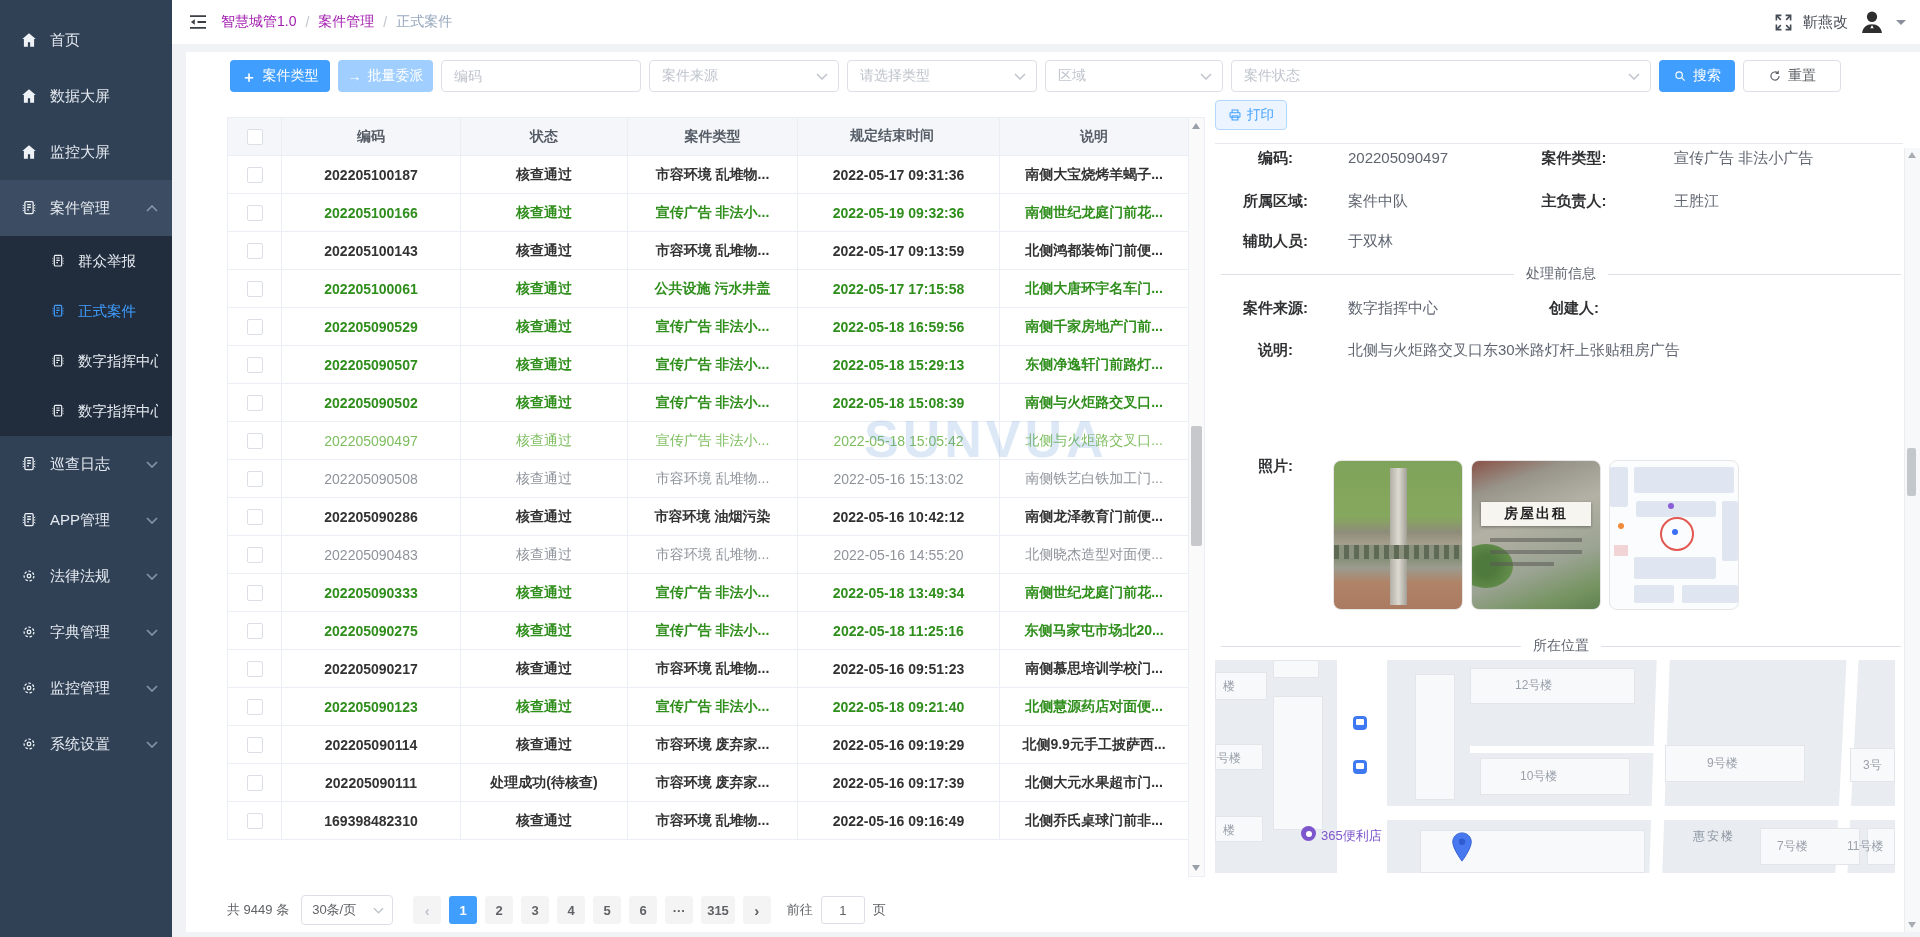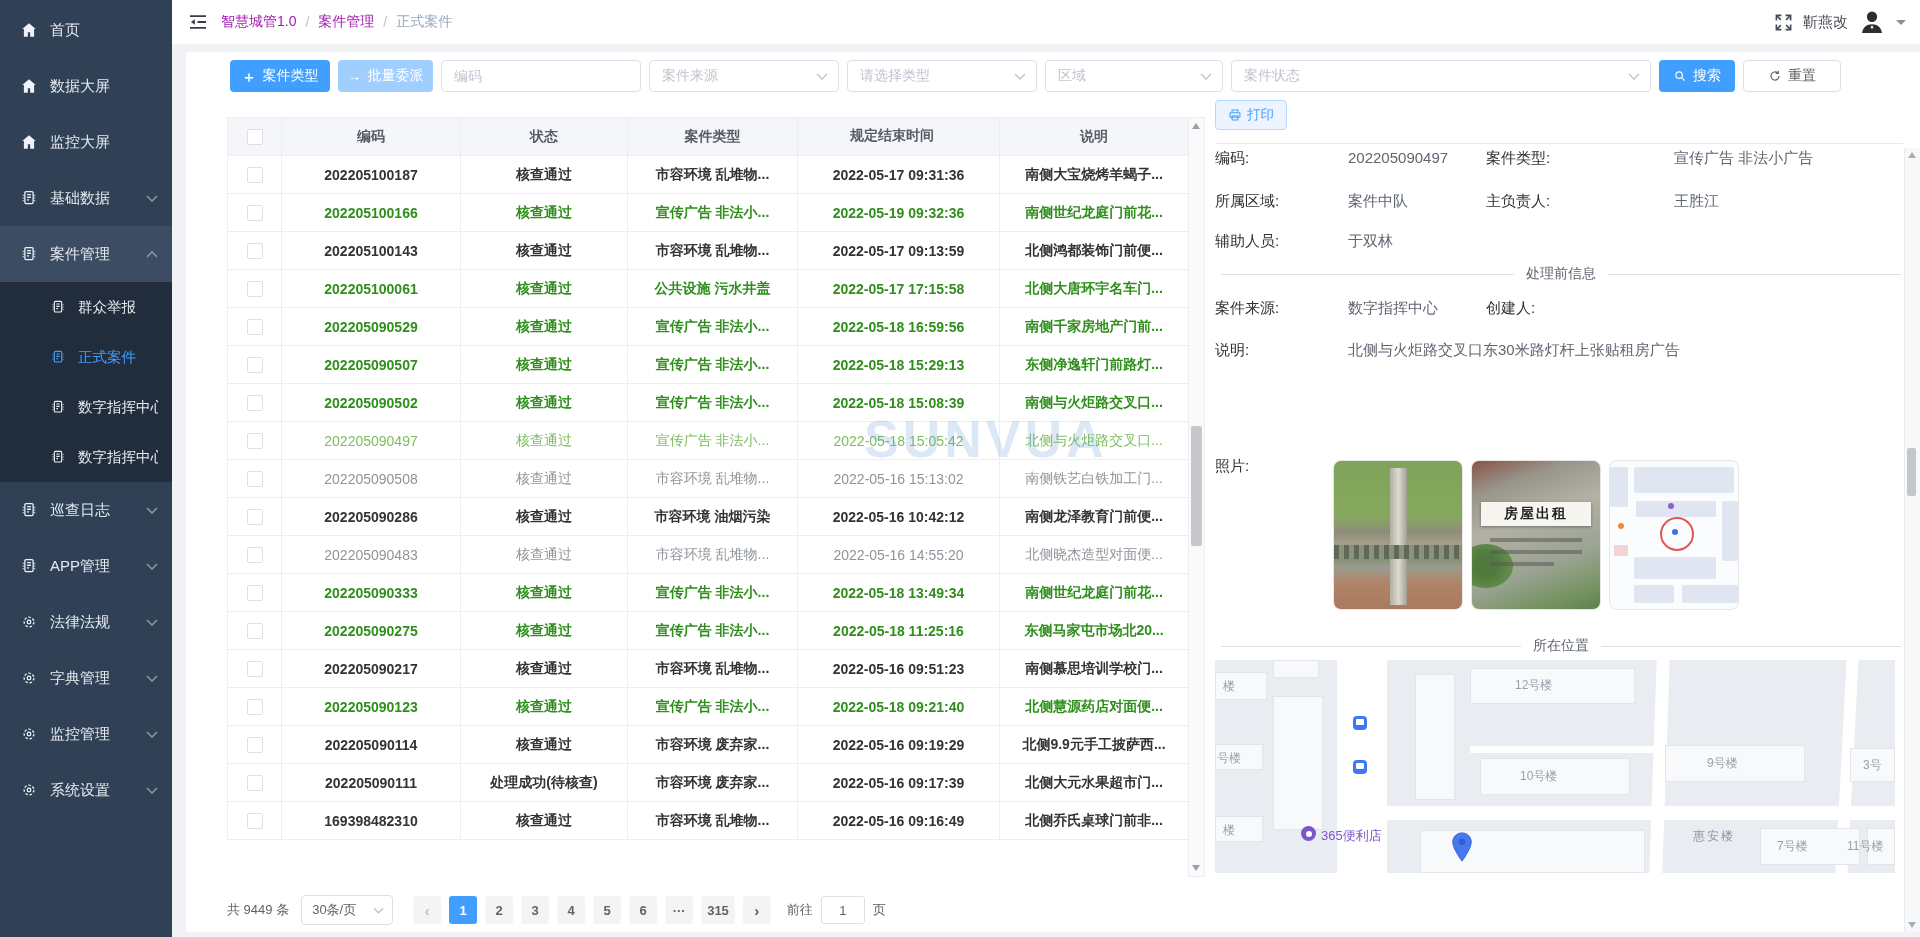--- a/index.html
+++ b/index.html
@@ -4,21 +4,21 @@
 <style>
   html,body{margin:0;padding:0}
   body{width:1920px;height:937px;position:relative;overflow:hidden;background:#f0f2f5;
        font-family:"Liberation Sans","DejaVu Sans",sans-serif;}
   
   .sidebar{position:absolute;left:0;top:0;width:172px;height:937px;background:#304156;z-index:20}
   .logo{height:44px;background:#262b33;display:flex;align-items:center;gap:9px;padding-left:13px}
   .logo-mark{width:26px;height:26px;flex:none}
   .logo-mark svg{width:26px;height:26px;display:block}
   .logo-text{color:#fff;font-size:18px;font-weight:700;letter-spacing:1px;white-space:nowrap}
-  #menu{padding-top:2px}
+  #menu{padding-top:12px}
   .s-item{height:56px;display:flex;align-items:center;gap:12px;padding:0 14px 0 20px;color:#e4e9ef;font-size:15px;cursor:pointer}
   .s-item.open{background:#3c4d63}
   .s-ic{width:18px;height:18px;flex:none;color:#eef2f6}
   .s-ic svg{width:100%;height:100%;display:block}
   .s-lb{flex:1;white-space:nowrap;overflow:hidden}
   .s-chev{width:12px;height:7px;color:#8795a5;flex:none}
   .s-chev svg{display:block;width:12px;height:7px}
   .s-chev.up svg{transform:rotate(180deg)}
   .s-sub{background:#212d3d}
   .s-item.sub{height:50px;padding-left:50px;font-size:14.5px}
@@ -97,21 +97,21 @@
   #pages{display:inline-flex;gap:8px}
   .goto-label{margin-left:8px}
   .goto{width:44px;height:28px;border:1px solid #dcdfe6;border-radius:3px;text-align:center;font-size:13px;color:#606266;box-sizing:border-box;font-family:inherit;outline:none}
   
   .detail{position:absolute;left:0;top:0;width:100%;height:100%;pointer-events:none}
   .print{position:absolute;left:1029px;top:48px;width:72px;height:30px;border:1px solid #b3d8ff;background:#ecf5ff;color:#409eff;border-radius:4px;display:flex;align-items:center;justify-content:center;gap:5px;font-size:13.5px;cursor:pointer;pointer-events:auto;font-family:inherit}
   .print svg{width:14px;height:14px}
   .hr{position:absolute;left:1029px;top:91px;width:688px;height:1px;background:#e6e9ee}
   .field{position:absolute;font-size:15px;white-space:nowrap;left:1029px}
   .field.c2{left:1300px}
-  .fl{display:inline-block;width:121px;text-align:left;color:#303133;font-weight:400;margin-right:12px}
+  .fl{display:inline-block;width:121px;text-align:center;color:#303133;font-weight:700;margin-right:12px}
   .field.c2 .fl{width:176px}
   .fv{color:#5f6570}
   .f-r1{top:97px}.f-r2{top:140px}.f-r3{top:180px}.f-r4{top:247px}.f-r5{top:289px}.f-r6{top:405px}
   .sec{position:absolute;left:1035px;width:680px;display:flex;align-items:center;gap:12px;color:#5f6570;font-size:14px}
   .sec i{flex:1;height:1px;background:#dcdfe6}
   .sec1{top:213px}.sec2{top:585px}
   
   .photos{position:absolute;left:1147px;top:408px;display:flex;gap:8px}
   .photo{width:130px;height:150px;border-radius:8px;overflow:hidden;position:relative;border:1px solid #e6e6e6;pointer-events:auto;cursor:pointer;box-sizing:border-box}
   .p1{background:linear-gradient(180deg,#7fa35a 0%,#86a75e 38%,#8e8d79 48%,#a59e8c 56%,#7d8a6d 64%,#9b9c90 72%,#b08468 82%,#aa7a61 100%)}
@@ -169,35 +169,20 @@
         </span>
         <span class="s-lb">数据大屏</span>
       </div>
       <div class="s-item">
         <span class="s-ic">
           <svg viewBox="0 0 24 24" fill="currentColor">
             <path d="M12 3 3 10.5h2.2V21h5.3v-6h3v6h5.3V10.5H21z"></path>
           </svg>
         </span>
         <span class="s-lb">监控大屏</span>
-      </div>
-      <div class="s-item">
-        <span class="s-ic">
-          <svg viewBox="0 0 24 24" fill="none" stroke="currentColor" stroke-width="1.7">
-            <rect x="6.5" y="3.5" width="11" height="16" rx="1.5"></rect>
-            <path d="M9.5 7.5h5M9.5 11h5M9.5 14.5h2.5"></path>
-            <path d="M3.5 8l1.8 1M3.5 12h2M3.5 16l1.8-1M20.5 8l-1.8 1M20.5 12h-2M20.5 16l-1.8-1" stroke-width="1.1"></path>
-          </svg>
-        </span>
-        <span class="s-lb">基础数据</span>
-        <span class="s-chev">
-          <svg viewBox="0 0 12 7" fill="none" stroke="currentColor" stroke-width="1.6">
-            <path d="M1 1l5 5 5-5"></path>
-          </svg>
-        </span>
       </div>
       <div class="s-item open">
         <span class="s-ic">
           <svg viewBox="0 0 24 24" fill="none" stroke="currentColor" stroke-width="1.7">
             <rect x="6.5" y="3.5" width="11" height="16" rx="1.5"></rect>
             <path d="M9.5 7.5h5M9.5 11h5M9.5 14.5h2.5"></path>
             <path d="M3.5 8l1.8 1M3.5 12h2M3.5 16l1.8-1M20.5 8l-1.8 1M20.5 12h-2M20.5 16l-1.8-1" stroke-width="1.1"></path>
           </svg>
         </span>
         <span class="s-lb">案件管理</span>

